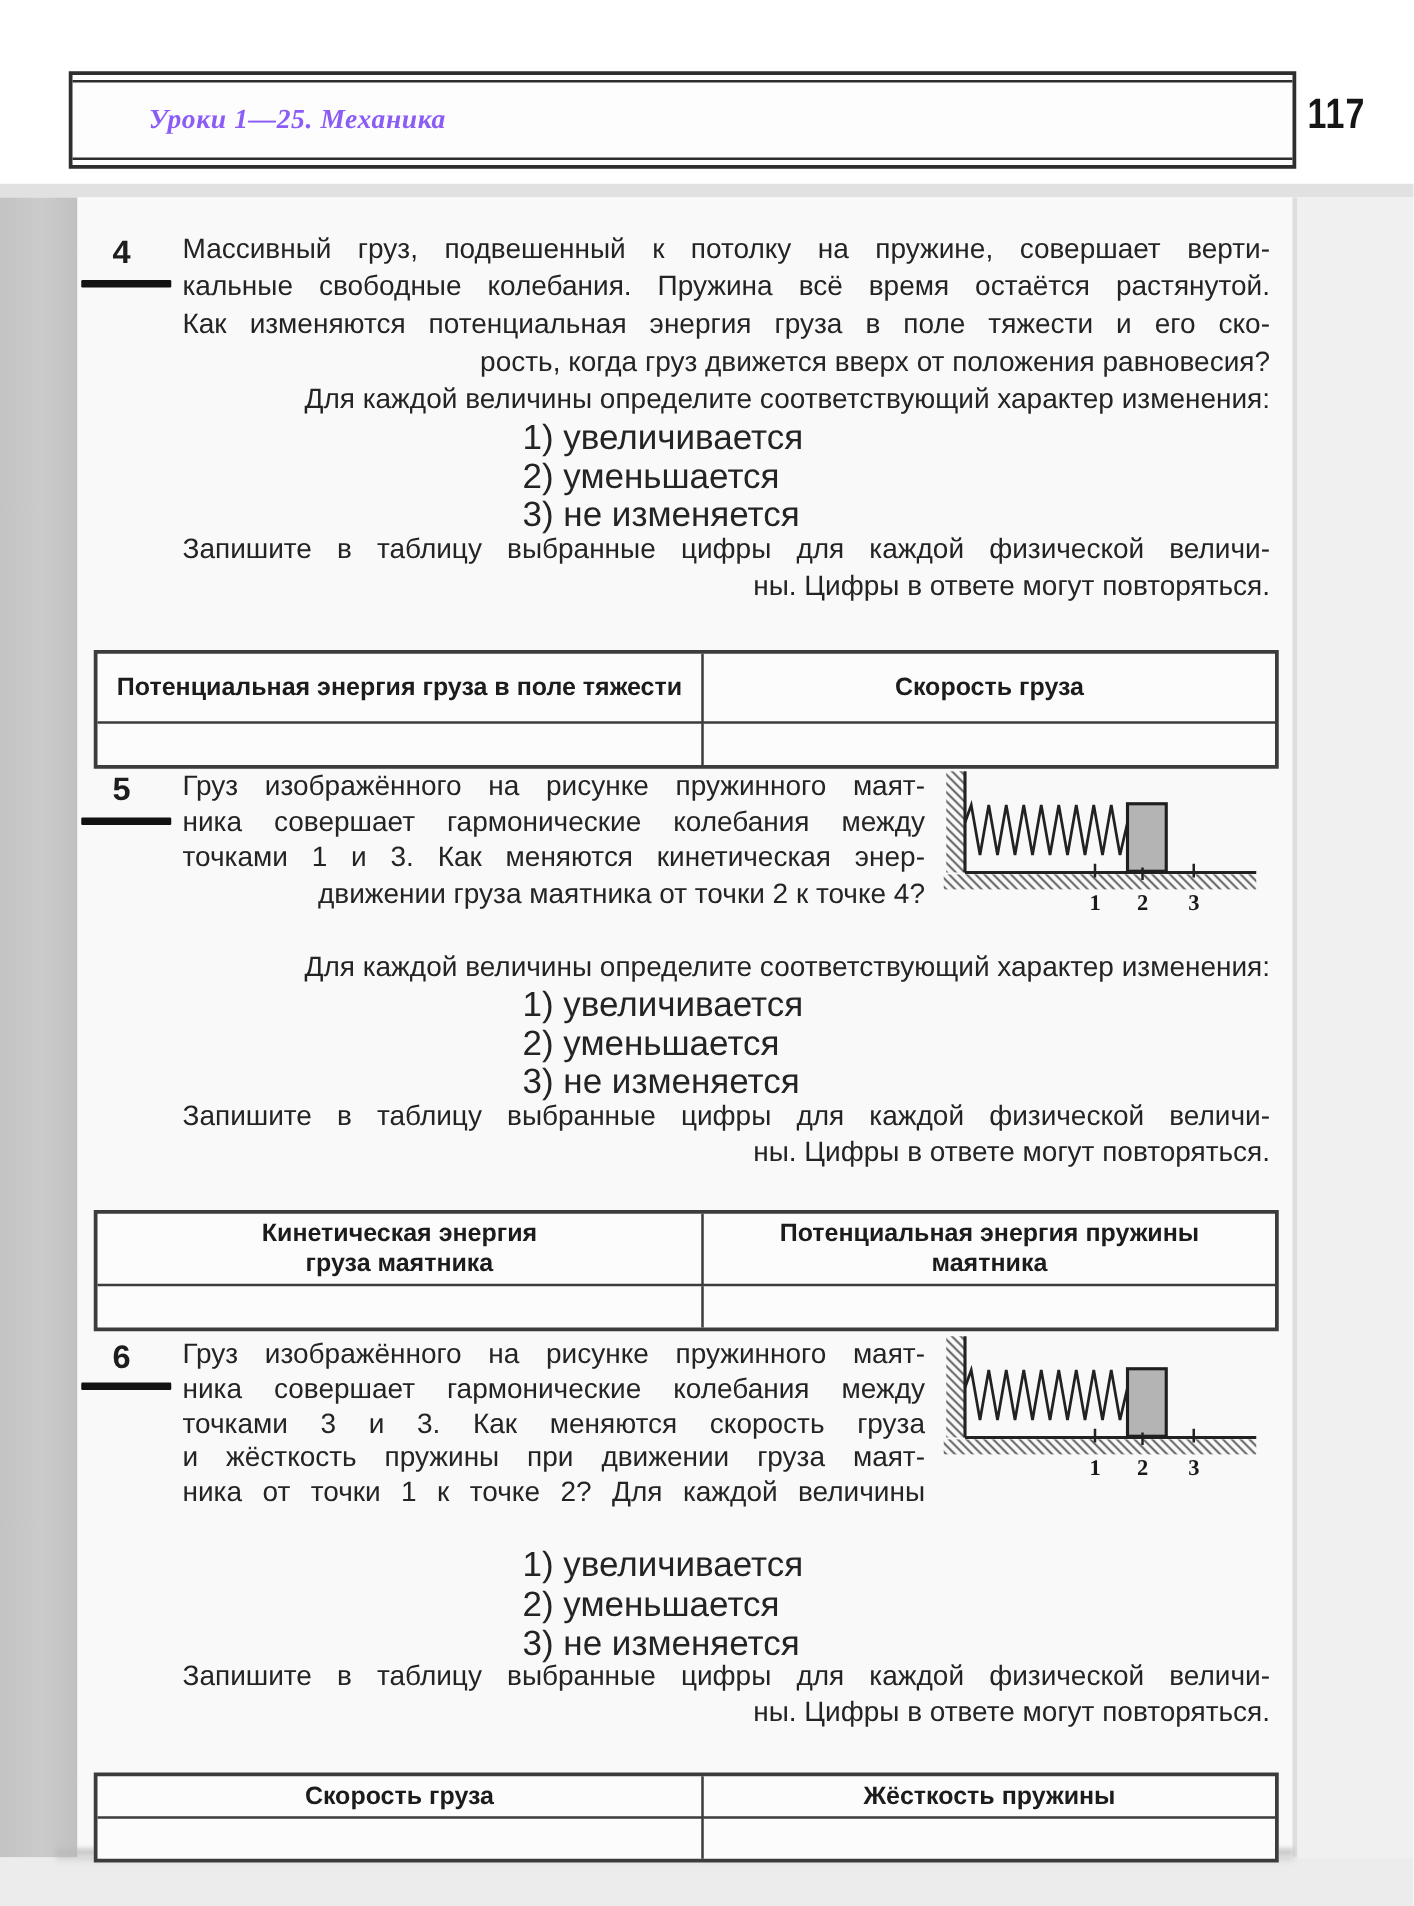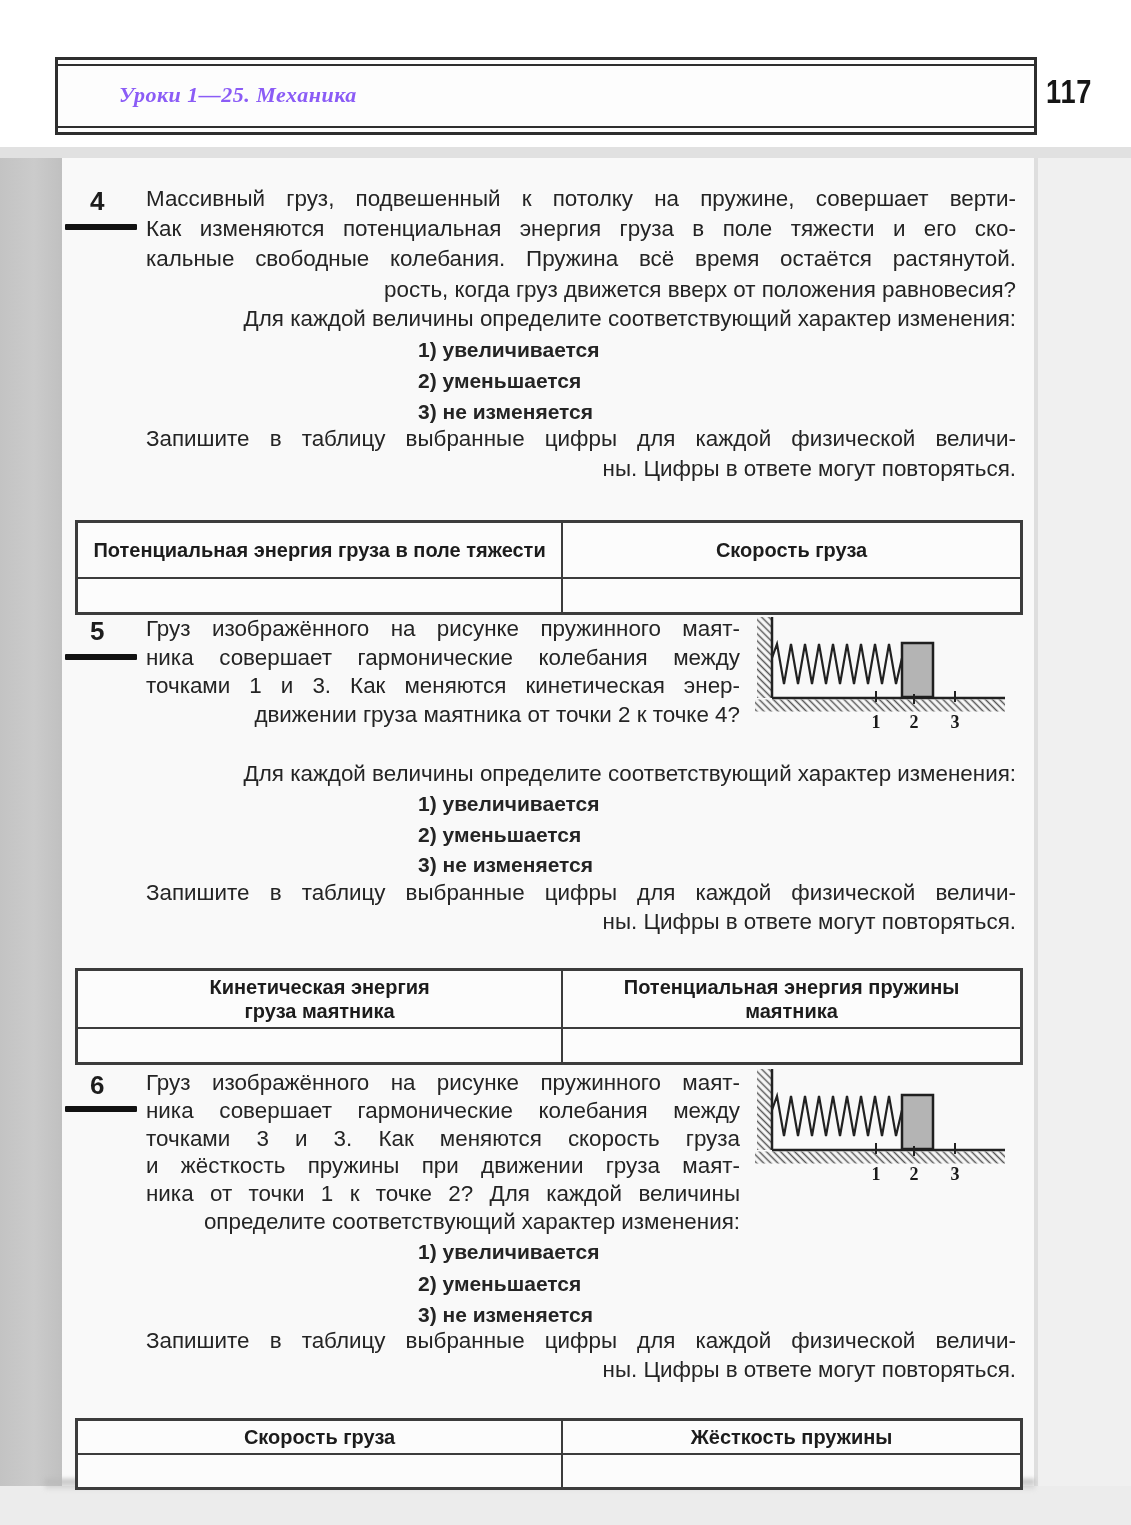--- a/index.html
+++ b/index.html
@@ -31,21 +31,21 @@
   .page-number{position:absolute;left:1046px;top:72px;
     font-size:34px;font-weight:700;color:#161616;
     transform:scaleX(0.8);transform-origin:left top;letter-spacing:1px;}
   
   .prob-num{position:absolute;font-size:26px;font-weight:700;color:#1d1d1d;}
   .prob-bar{position:absolute;width:72px;height:6px;background:#121212;border-radius:1px;}
   .para{position:absolute;font-size:22.4px;}
   .ln{white-space:nowrap;}
   .j{white-space:normal;text-align:justify;text-align-last:justify;text-justify:inter-word;}
   .lft{text-align:right;}
-  .options{position:absolute;font-size:21px;font-weight:bold;}
+  .options{position:absolute;font-size:28px;}
   
   .tbl{position:absolute;display:grid;border:3px solid #3c3c3c;background:#fcfcfc;margin-top:28px;}
   .tbl .cell{display:flex;align-items:center;justify-content:center;}
   .tbl .th{font-weight:700;font-size:20px;line-height:24px;text-align:center;
     border-bottom:2px solid #3c3c3c;color:#1c1c1c;}
   .tbl .c1{border-right:2px solid #3c3c3c;}
   .tbl .th span{display:inline-block;}
   .mw470 span{max-width:470px;}
   .mw260 span{max-width:260px;}
   .mw380 span{max-width:380px;}
@@ -76,22 +76,22 @@
         <line x1="2.5" y1="0" x2="2.5" y2="5" stroke="#565656" stroke-width="1.5"></line>
       </pattern>
     </defs>
   </svg>
 
   <div class="prob-num" style="left:90px;top:186px">4</div>
   <div class="prob-bar" style="left:65px;top:224px"></div>
 
   <div class="para" style="left:146px;top:184px;width:870px;line-height:30.2px">
     <div class="ln j">Массивный груз, подвешенный к потолку на пружине, совершает верти-</div>
+    <div class="ln j">кальные свободные колебания. Пружина всё время остаётся растянутой.</div>
     <div class="ln j">Как изменяются потенциальная энергия груза в поле тяжести и его ско-</div>
-    <div class="ln j">кальные свободные колебания. Пружина всё время остаётся растянутой.</div>
     <div class="ln lft">рость, когда груз движется вверх от положения равновесия?</div>
   </div>
   <div class="para" style="left:146px;top:306px;width:870px">
     <div class="ln lft">Для каждой величины определите соответствующий характер изменения:</div>
   </div>
   <div class="options" style="left:418px;top:334px;line-height:31px">
     <div class="ln">1) увеличивается</div>
     <div class="ln">2) уменьшается</div>
     <div class="ln">3) не изменяется</div>
   </div>
@@ -162,21 +162,20 @@
 
   <div class="prob-num" style="left:90px;top:1070px">6</div>
   <div class="prob-bar" style="left:65px;top:1106px"></div>
 
   <div class="para" style="left:146px;top:1069px;width:594px;line-height:27.8px">
     <div class="ln j">Груз изображённого на рисунке пружинного маят-</div>
     <div class="ln j">ника совершает гармонические колебания между</div>
     <div class="ln j">точками 3 и 3. Как меняются скорость груза</div>
     <div class="ln j">и жёсткость пружины при движении груза маят-</div>
     <div class="ln j">ника от точки 1 к точке 2? Для каждой величины</div>
-    <div class="ln lft">определите соответствующий характер изменения:</div>
   </div>
 
   <svg class="fig" style="left:753px;top:1064px" width="257" height="122" viewBox="0 0 257 122">
     <rect x="4" y="5" width="15" height="81" fill="url(#hatch)"></rect>
     <line x1="19" y1="5" x2="19" y2="86" stroke="#222222" stroke-width="2.5"></line>
     <rect x="2" y="87.5" width="250" height="12" fill="url(#hatch)"></rect>
     <line x1="19" y1="86" x2="252" y2="86" stroke="#222222" stroke-width="2.5"></line>
     <polyline points="19,46 24,32 31,72 38,32 45,72 52,32 59,72 66,32 73,72 80,32 87,72 94,32 101,72 108,32 115,72 122,32 129,72 136,32 143,72 149,46" fill="none" stroke="#222222" stroke-width="2.2"></polyline>
     <rect x="149" y="31" width="31" height="54" fill="#b4b4b4" stroke="#1f1f1f" stroke-width="2.5"></rect>
     <line x1="123" y1="79" x2="123" y2="90" stroke="#222222" stroke-width="2"></line>

